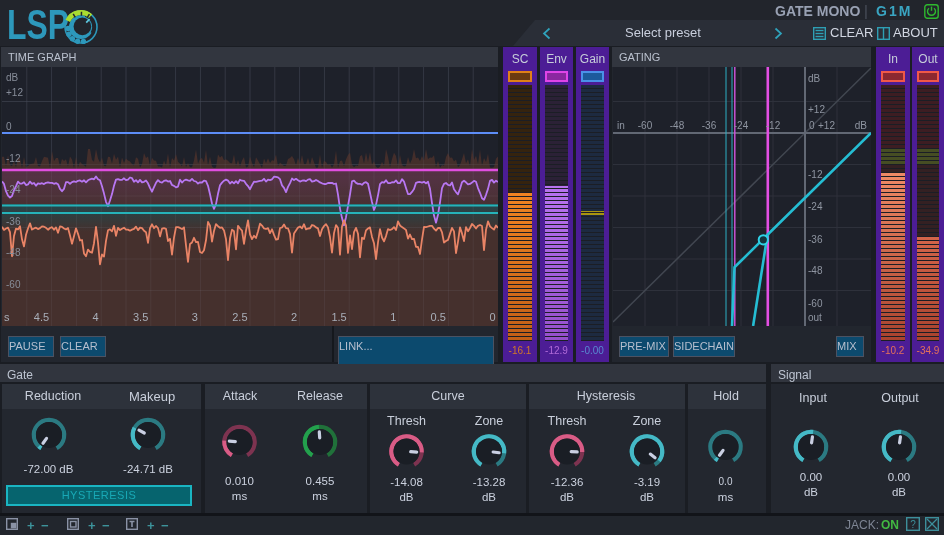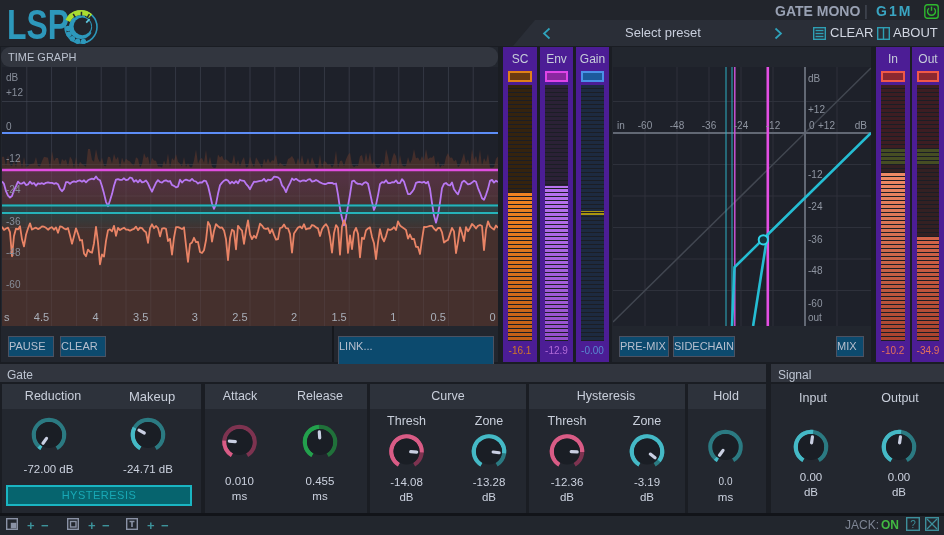--- a/index.html
+++ b/index.html
@@ -67,21 +67,21 @@
   <line x1="2.5" y1="9.5" x2="10.5" y2="9.5" stroke="#2e9fb4" stroke-width="1.4"></line>
 </svg>
 <div class="abs" style="left:830px;top:25px;font-size:13px;color:#d2d7e2;">CLEAR</div>
 <svg class="abs" style="left:877px;top:27px" width="13" height="13" viewBox="0 0 13 13">
   <rect x="0.7" y="0.7" width="11.6" height="11.6" fill="none" stroke="#2e9fb4" stroke-width="1.4"></rect>
   <line x1="6.5" y1="1" x2="6.5" y2="12" stroke="#2e9fb4" stroke-width="1.4"></line>
 </svg>
 <div class="abs" style="left:893px;top:25px;font-size:13px;color:#d2d7e2;">ABOUT</div>
 
 <div class="abs" style="left:1px;top:47px;width:497px;height:315px;background:#22262e;"></div>
-<div class="abs hdr" style="left:1px;top:47px;width:497px;height:20px;border-radius:9px;">TIME GRAPH</div>
+<div class="abs hdr" style="left:1px;top:47px;width:497px;height:20px;">TIME GRAPH</div>
 <svg class="abs" style="left:2px;top:67px" width="496" height="259" viewBox="0 0 496 259">
   <rect x="0" y="0" width="496" height="259" fill="#1e212a"></rect>
   <g stroke="#2b2e38" stroke-width="1">
     <line x1="24.8" y1="0" x2="24.8" y2="259"></line>
     <line x1="49.6" y1="0" x2="49.6" y2="259"></line>
     <line x1="74.4" y1="0" x2="74.4" y2="259"></line>
     <line x1="99.2" y1="0" x2="99.2" y2="259"></line>
     <line x1="124.0" y1="0" x2="124.0" y2="259"></line>
     <line x1="148.8" y1="0" x2="148.8" y2="259"></line>
     <line x1="173.6" y1="0" x2="173.6" y2="259"></line>
@@ -224,20 +224,21 @@
       <div class="mlabel">Out</div>
       <div class="abs" style="left:5px;top:24px;width:22px;height:11px;background:#8c2830;border:2px solid #f05848;"></div>
       <div class="abs" style="left:5px;top:38px;width:22px;height:256px;background:linear-gradient(to bottom,#3d1d22 0,#3d1d22 63px,#464d23 63px,#464d23 79px,#342022 79px,#342022 256px);">
         <div class="abs" style="left:0;top:151px;width:22px;height:105px;background:linear-gradient(to bottom,#d4654a,#a8422e);"></div>
         <div class="abs" style="left:0;top:0;width:100%;height:100%;background:repeating-linear-gradient(to bottom,transparent 0,transparent 3px,#1b1e25 3px,#1b1e25 4px);"></div>
       </div>
       <div class="mval" style="color:#e4705a;">-34.9</div>
     </div>
 
 <div class="abs" style="left:612px;top:47px;width:259px;height:315px;background:#22262e;"></div>
+<div class="abs hdr" style="left:612px;top:47px;width:259px;height:20px;">GATING</div>
 <svg class="abs" style="left:613px;top:67px" width="258" height="259" viewBox="0 0 258 259">
   <rect x="0" y="0" width="258" height="259" fill="#1e212a"></rect>
   <g stroke="#2e313b" stroke-width="1">
     <line x1="32" y1="0" x2="32" y2="259"></line>
         <line x1="64" y1="0" x2="64" y2="259"></line>
     <line x1="96" y1="0" x2="96" y2="259"></line>
         <line x1="128" y1="0" x2="128" y2="259"></line>
     <line x1="160" y1="0" x2="160" y2="259"></line>
         <line x1="224" y1="0" x2="224" y2="259"></line>
     <line x1="0" y1="34.5" x2="258" y2="34.5"></line>

